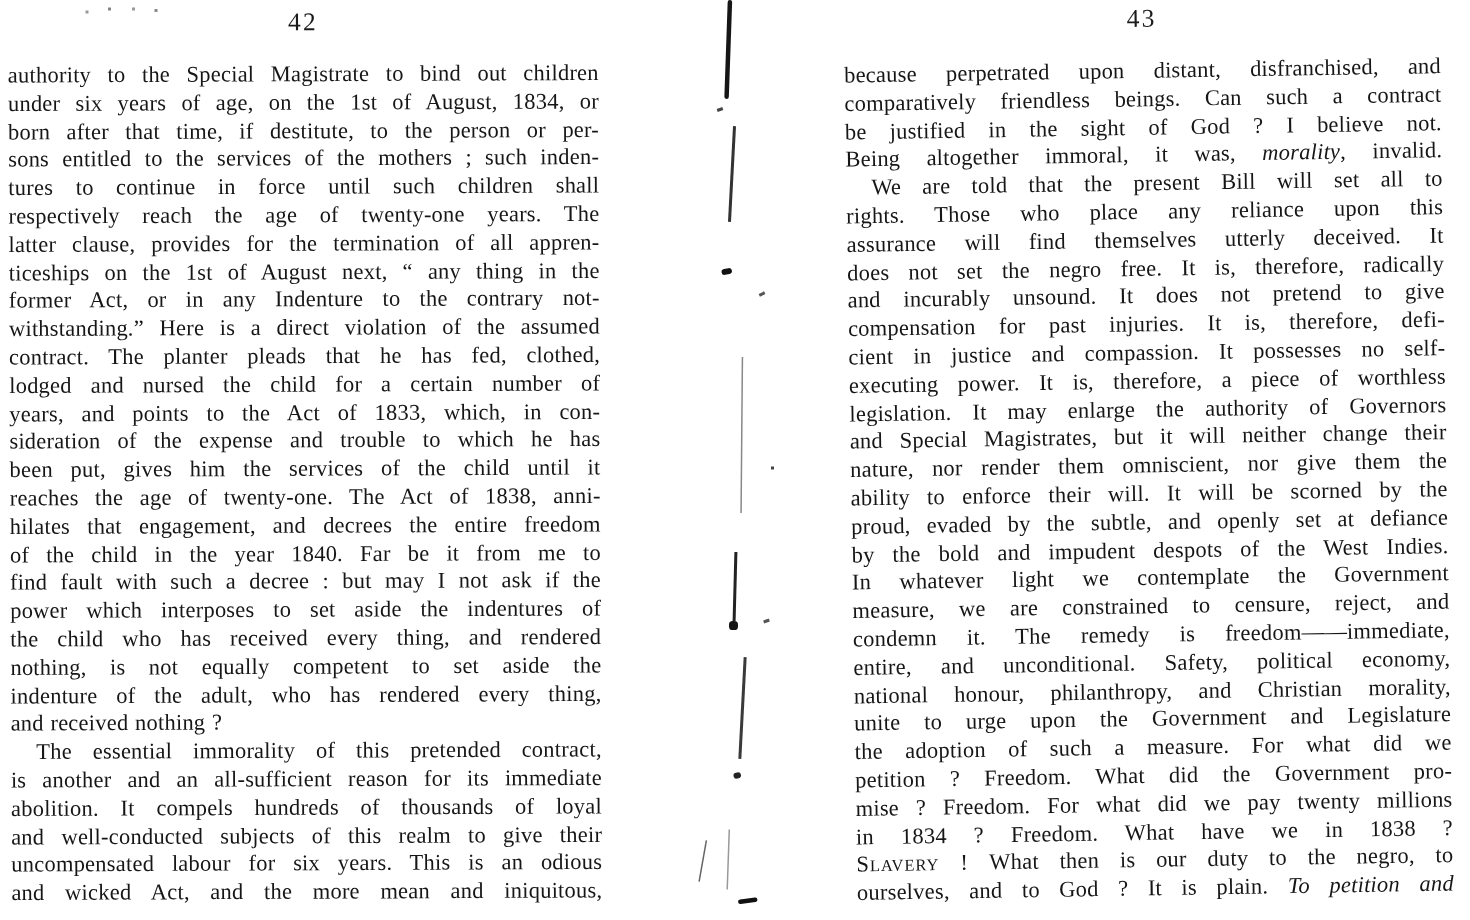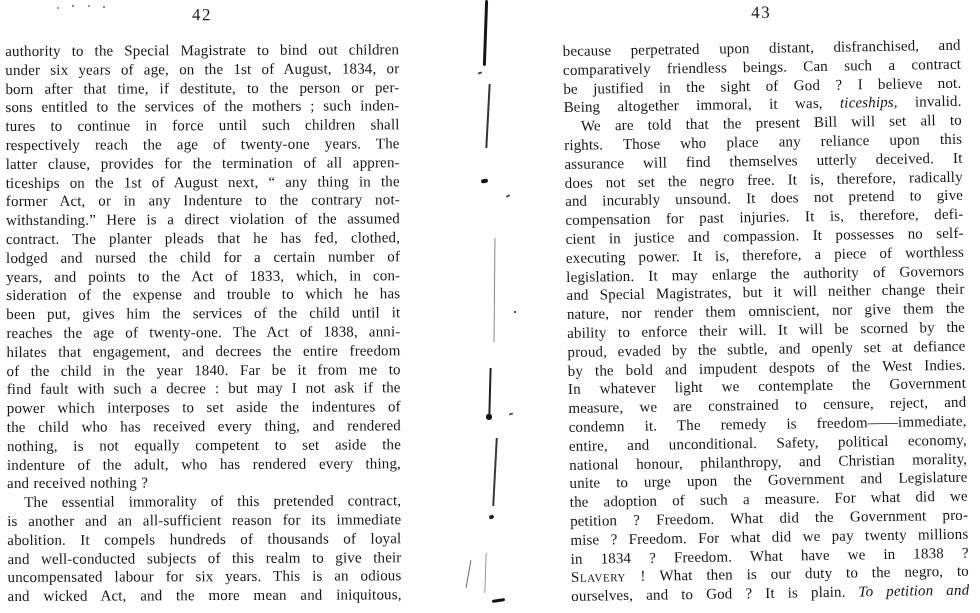--- a/index.html
+++ b/index.html
@@ -90,21 +90,21 @@
       <div class="ln">and wicked Act, and the more mean and iniquitous,</div>
     </div>
   </div>
 
   <div class="page page-right">
     <div class="pagenum">43</div>
     <div class="textblock">
       <div class="ln">because perpetrated upon distant, disfranchised, and</div>
       <div class="ln">comparatively friendless beings. Can such a contract</div>
       <div class="ln">be justified in the sight of God ? I believe not.</div>
-      <div class="ln"><span>Being altogether immoral, it was, </span><span class="it">ticeships</span><span>, invalid.</span></div>
+      <div class="ln"><span>Being altogether immoral, it was, </span><span class="it">morality</span><span>, invalid.</span></div>
       <div class="ln indent">We are told that the present Bill will set all to</div>
       <div class="ln">rights. Those who place any reliance upon this</div>
       <div class="ln">assurance will find themselves utterly deceived. It</div>
       <div class="ln">does not set the negro free. It is, therefore, radically</div>
       <div class="ln">and incurably unsound. It does not pretend to give</div>
       <div class="ln">compensation for past injuries. It is, therefore, defi-</div>
       <div class="ln">cient in justice and compassion. It possesses no self-</div>
       <div class="ln">executing power. It is, therefore, a piece of worthless</div>
       <div class="ln">legislation. It may enlarge the authority of Governors</div>
       <div class="ln">and Special Magistrates, but it will neither change their</div>

